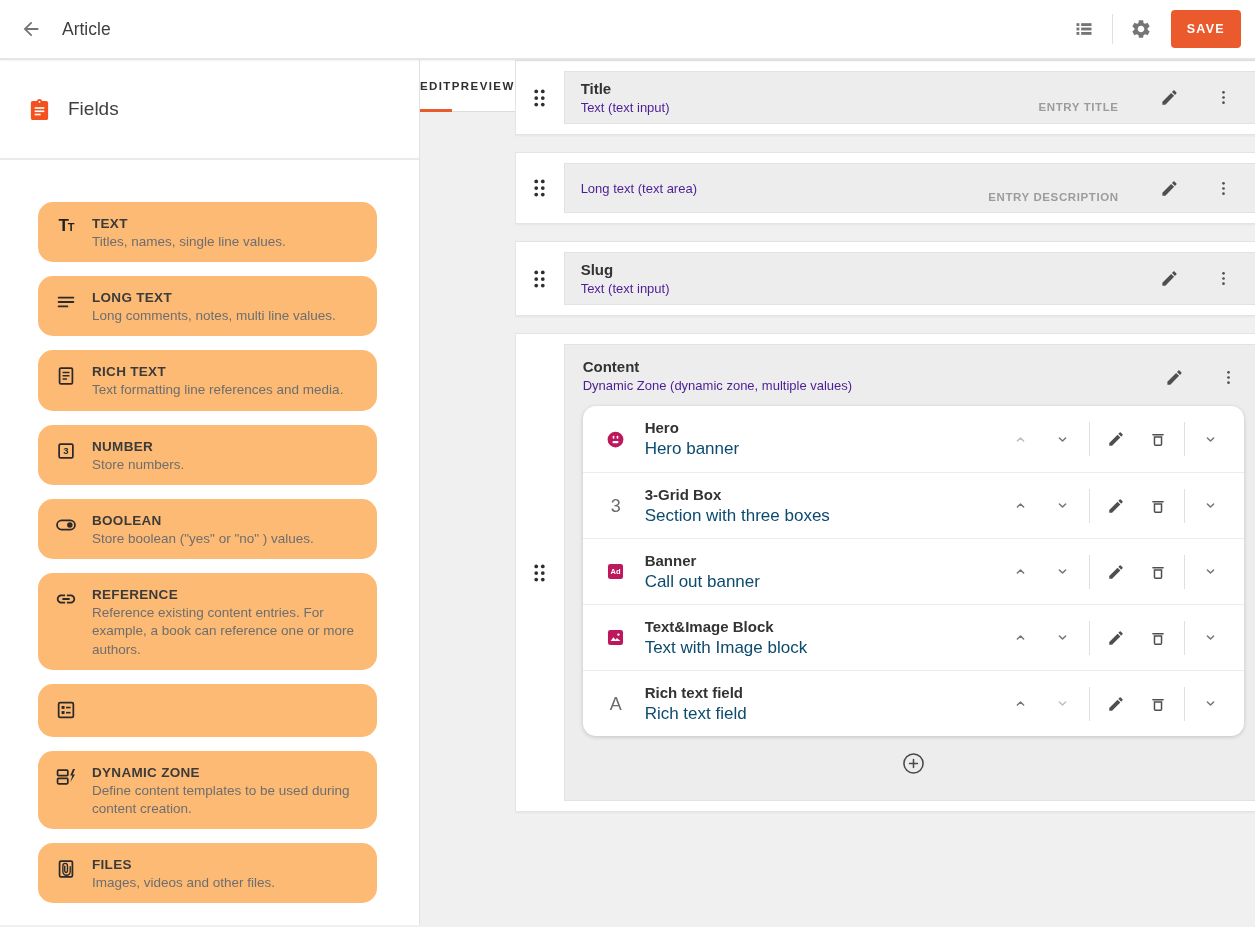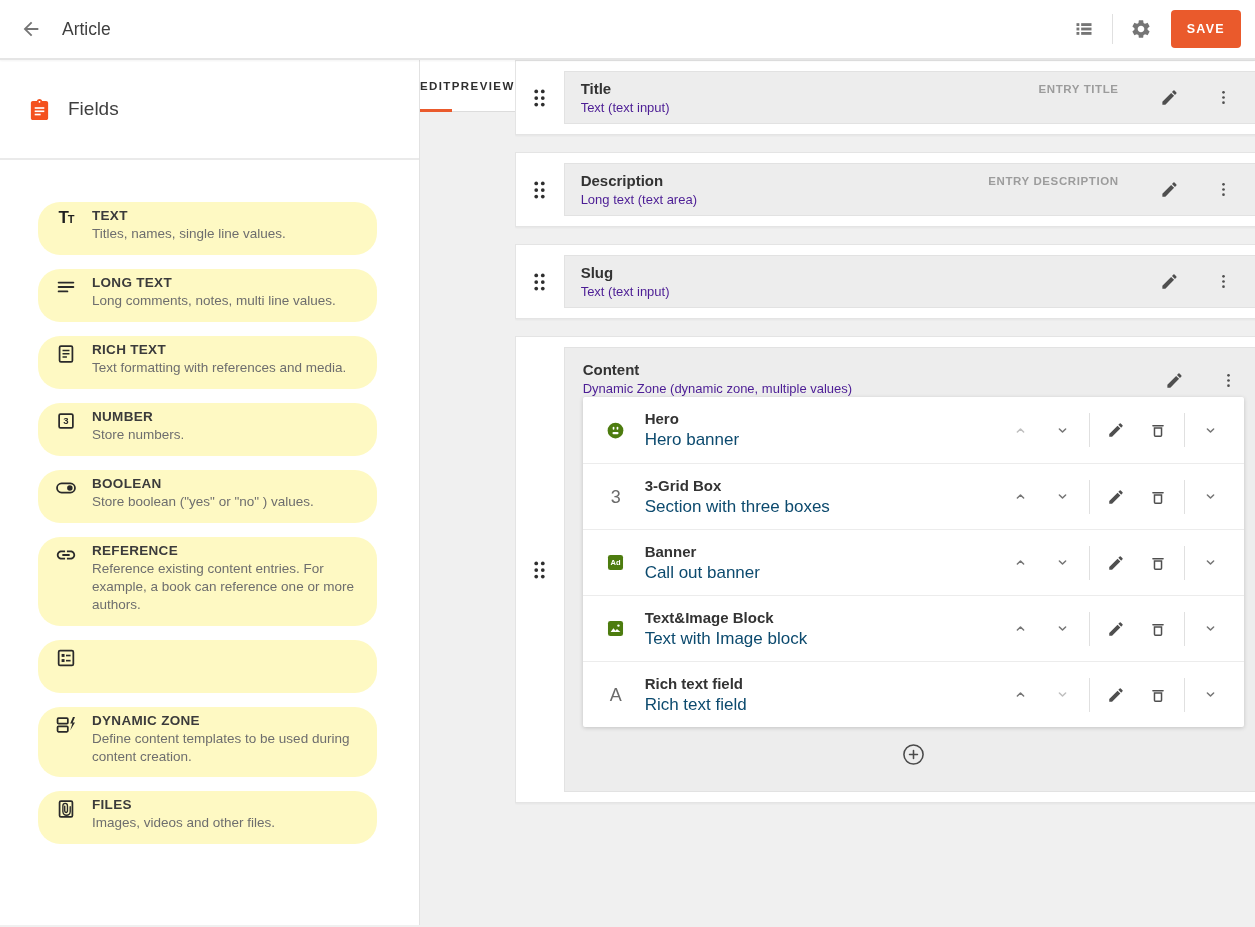--- a/index.html
+++ b/index.html
@@ -25,22 +25,22 @@
   .save-btn{background:var(--save-button);color:#fff;font-size:12.5px;font-weight:700;
             letter-spacing:1.3px;border-radius:4px;padding:12px 16px;margin-left:12px;min-width:57px}
 
   
   .app{display:flex;height:865px}
   .sidebar{width:420px;flex:none;background:#fff;border-right:1px solid #e2e2e2;overflow:hidden}
   .fields-header{height:100px;display:flex;align-items:center;gap:17px;padding:0 28px;
                  border-bottom:2px solid #eaeaea}
   .fields-title{font-size:19px;font-weight:500;color:#3f3f3f}
   .ftype-list{padding-top:42px}
-  .ftype{display:flex;gap:13px;margin:0 42px 14px 38px;background:#fef9c3;border-radius:22px;
-         padding:6px 12px 11px 15px;min-height:53px;cursor:grab}
+  .ftype{display:flex;gap:13px;margin:0 42px 14px 38px;background:#fdba74;border-radius:15px;
+         padding:14px 12px 11px 15px;min-height:53px;cursor:grab}
   .ficon{width:26px;flex:none;color:#2a2a2a;padding-top:1px;display:flex;justify-content:center;align-items:flex-start}
   .flabel{font-size:13.5px;font-weight:700;color:#3b3b3b;letter-spacing:.3px;margin-bottom:2px}
   .fdesc{font-size:13.5px;color:#6e6e6e;line-height:1.35}
   .tt-icon{font-weight:800;font-size:17px;line-height:1;color:#1f1f1f;letter-spacing:-1px}
   .tt-icon small{font-size:11px;font-weight:800}
 
   
   .main{flex:1;display:flex;flex-direction:row;background:#f0f0f0;min-width:0}
   .tabs{display:flex;height:52px;background:#fff;border-bottom:1px solid #dcdcdc;flex:none}
   .tab{flex:1;display:flex;align-items:center;justify-content:center;font-size:11.5px;font-weight:700;
@@ -53,33 +53,33 @@
   .card{width:760px;margin:0 auto 17px;background:#fff;border:1px solid #e4e4e4;
         box-shadow:0 1px 2px rgba(0,0,0,.05);display:flex;align-items:stretch;
         padding:10px 12px 10px 0}
   .dragcol{width:48px;flex:none;display:flex;align-items:center;justify-content:center;
            color:#2e2e2e;cursor:grab}
   .fbox{flex:1;background:#ededed;border:1px solid #e2e2e2;display:flex;align-items:center;
         padding:8px 22px 8px 16px;min-height:50px}
   .finfo{flex:1;min-width:0}
   .ftitle{font-size:15px;font-weight:700;color:#333;margin-bottom:3px}
   .ftypeline{font-size:13px;color:#4c1d95}
-  .factions{display:flex;align-items:flex-start;gap:24px}
+  .factions{display:flex;align-items:flex-end;gap:24px}
   .badge{font-size:11.5px;font-weight:600;letter-spacing:.6px;color:#9c9c9c;margin-right:12px;white-space:nowrap}
   .badge:empty{display:none;margin:0}
   .icon-btn{width:30px;height:30px;display:flex;align-items:center;justify-content:center;color:#4f4f4f}
 
   
   .dzbox{flex:1;background:#ededed;border:1px solid #e2e2e2;padding:13px 17px 12px 18px;min-width:0}
   .dz-head{display:flex;align-items:flex-start;justify-content:space-between}
   .dz-head .factions{margin-top:4px}
-  .dz-rows{margin-top:1px;background:#fff;border-radius:2px;box-shadow:0 1px 4px rgba(0,0,0,.18)}
+  .dz-rows{margin-top:13px;background:#fff;border-radius:13px;box-shadow:0 1px 4px rgba(0,0,0,.18)}
   .dz-row{height:66px;display:flex;align-items:center;padding:0 12px 0 20px;border-top:1px solid #ececec}
   .dz-row:first-child{border-top:none}
-  .dz-icon{width:26px;flex:none;margin-right:16px;color:#4d7c0f;display:flex;justify-content:center;
+  .dz-icon{width:26px;flex:none;margin-right:16px;color:#be185d;display:flex;justify-content:center;
            font-size:18px;line-height:1}
   .dz-icon.glyph{color:#6b6b6b}
   .dz-info{flex:1;min-width:0}
   .dz-title{font-size:15px;font-weight:700;color:#333;margin-bottom:3px}
   .dz-sub{font-size:17px;color:#0c4a6e}
   .dz-controls{display:flex;align-items:center;flex:none}
   .ctrl{width:42px;height:36px;display:flex;align-items:center;justify-content:center;color:#757575}
   .ctrl.muted{color:#bfbfbf;cursor:default}
   .ctrl.dark{color:#4f4f4f}
   .vsep{width:1px;height:34px;background:#e0e0e0;margin:0 5px;flex:none}
@@ -164,21 +164,21 @@
 
       <div class="ftype">
         <span class="ficon">
           <svg width="22" height="22" viewBox="0 0 24 24" fill="none" stroke="currentColor">
               <rect x="5" y="3.5" width="14" height="17" rx="1.5" stroke-width="1.9"></rect>
               <path stroke-width="1.6" d="M8.2 8.2h7.6M8.2 11.7h7.6M8.2 15.2h4.8"></path>
             </svg>
         </span>
         <div>
             <div class="flabel">RICH TEXT</div>
-             <div class="fdesc">Text formatting with references and media.</div>
+             <div class="fdesc">Text formatting line references and media.</div>
           </div>
       </div>
 
       <div class="ftype">
         <span class="ficon">
           <svg width="22" height="22" viewBox="0 0 24 24">
               <rect x="4.5" y="4.5" width="15" height="15" rx="1.5" fill="none" stroke="currentColor" stroke-width="1.9"></rect>
               <text x="12" y="15.8" text-anchor="middle" font-size="10.5" font-weight="bold" fill="currentColor" font-family="sans-serif">3</text>
             </svg>
         </span>
@@ -308,21 +308,20 @@
               <circle cx="4.5" cy="4" r="2"></circle>
               <circle cx="11.5" cy="4" r="2"></circle>
               <circle cx="4.5" cy="11" r="2"></circle>
               <circle cx="11.5" cy="11" r="2"></circle>
               <circle cx="4.5" cy="18" r="2"></circle>
               <circle cx="11.5" cy="18" r="2"></circle>
             </svg>
         </div>
         <div class="fbox">
           <div class="finfo">
-            <div class="ftitle">Description</div>
             <div class="ftypeline">Long text (text area)</div>
           </div>
           <div class="factions">
             <span class="badge">ENTRY DESCRIPTION</span>
             <button class="icon-btn">
                 <span>
                   <svg width="19" height="19" viewBox="0 0 24 24" fill="currentColor">
                     <path d="M3 17.25V21h3.75L17.81 9.94l-3.75-3.75L3 17.25zM20.71 7.04c.39-.39.39-1.02 0-1.41l-2.34-2.34a.996.996 0 0 0-1.41 0l-1.83 1.83 3.75 3.75 1.83-1.83z"></path>
                   </svg>
                 </span>

